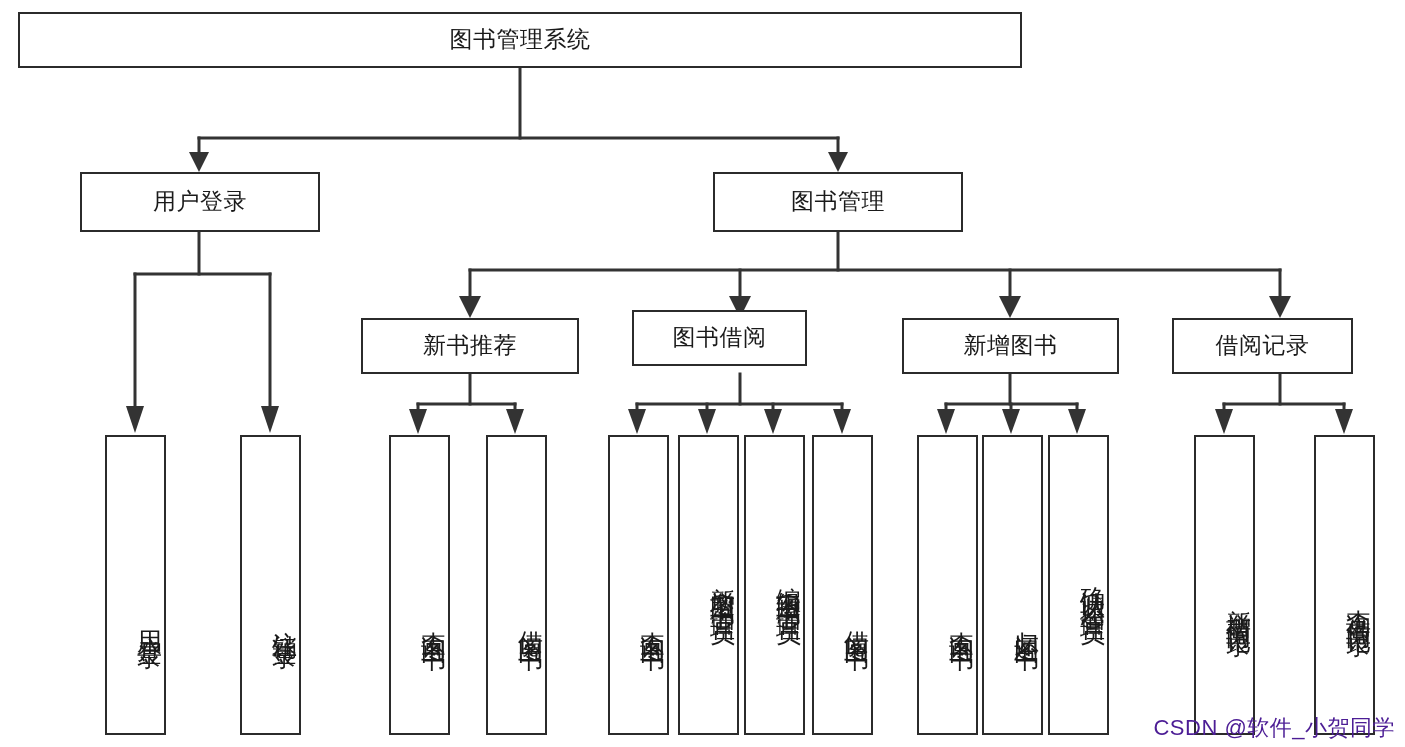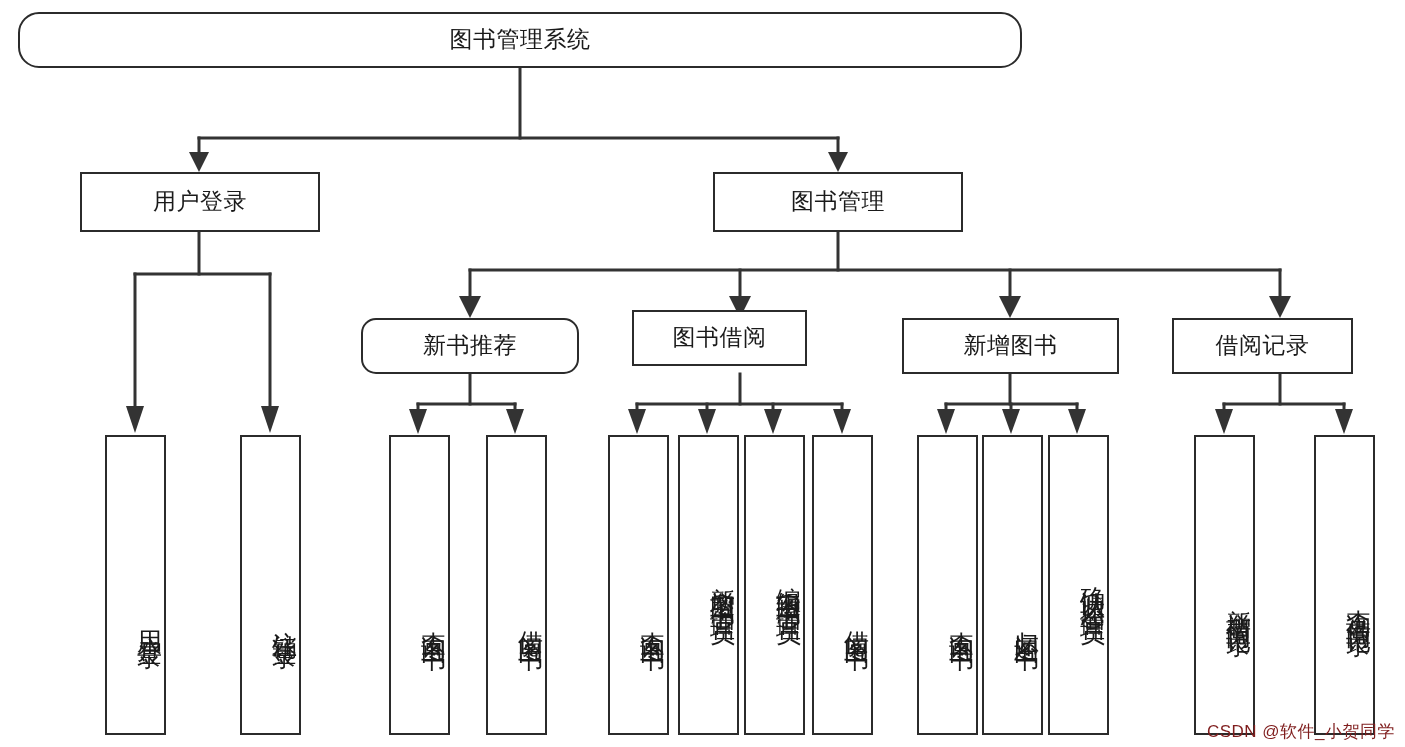--- a/index.html
+++ b/index.html
@@ -37,21 +37,20 @@
     justify-content: center;
     color: #1a1a1a;
     line-height: 1.18;
     letter-spacing: 0.5px;
   }
   .node.horizontal {
     font-size: 23px;
   }
   .node.root {
     font-size: 23px;
-    border-radius: 21px;
   }
   .node.vertical {
     writing-mode: vertical-rl;
     text-orientation: upright;
     align-items: flex-start;
     justify-content: center;
     padding-top: 14px;
     font-size: 25px;
     letter-spacing: 5px;
   }
@@ -59,22 +58,22 @@
     padding-top: 8px;
   }
   .node-label {
     display: block;
     white-space: nowrap;
   }
   .watermark {
     position: absolute;
     right: 10px;
     bottom: 4px;
-    font-size: 17px;
-    color: #7f1d1d;
+    font-size: 22px;
+    color: #4c1d95;
     letter-spacing: 0.5px;
     white-space: nowrap;
     margin-top: 24px;
   }
 </style>
 </head>
 <body>
 
 <div id="diagram-root">
 
@@ -160,21 +159,21 @@
     <span class="node-label">图书管理系统</span>
   </div>
 
   <div class="node horizontal" style="left:80px; top:172px; width:240px; height:60px;">
     <span class="node-label">用户登录</span>
   </div>
   <div class="node horizontal" style="left:713px; top:172px; width:250px; height:60px;justify-content:center;">
     <span class="node-label">图书管理</span>
   </div>
 
-  <div class="node horizontal" style="left:361px; top:318px; width:218px; height:56px;border-radius:15px;">
+  <div class="node horizontal" style="left:361px; top:318px; width:218px; height:56px;">
     <span class="node-label">新书推荐</span>
   </div>
   <div class="node horizontal" style="left:632px; top:310px; width:175px; height:56px;">
     <span class="node-label">图书借阅</span>
   </div>
   <div class="node horizontal" style="left:902px; top:318px; width:217px; height:56px;">
     <span class="node-label">新增图书</span>
   </div>
   <div class="node horizontal" style="left:1172px; top:318px; width:181px; height:56px;">
     <span class="node-label">借阅记录</span>

